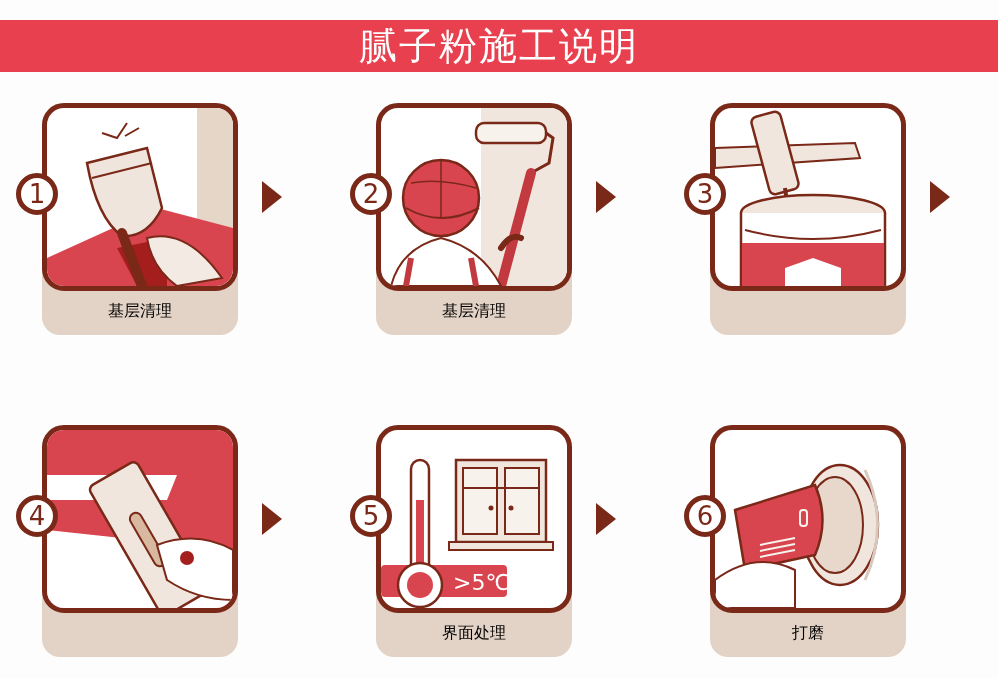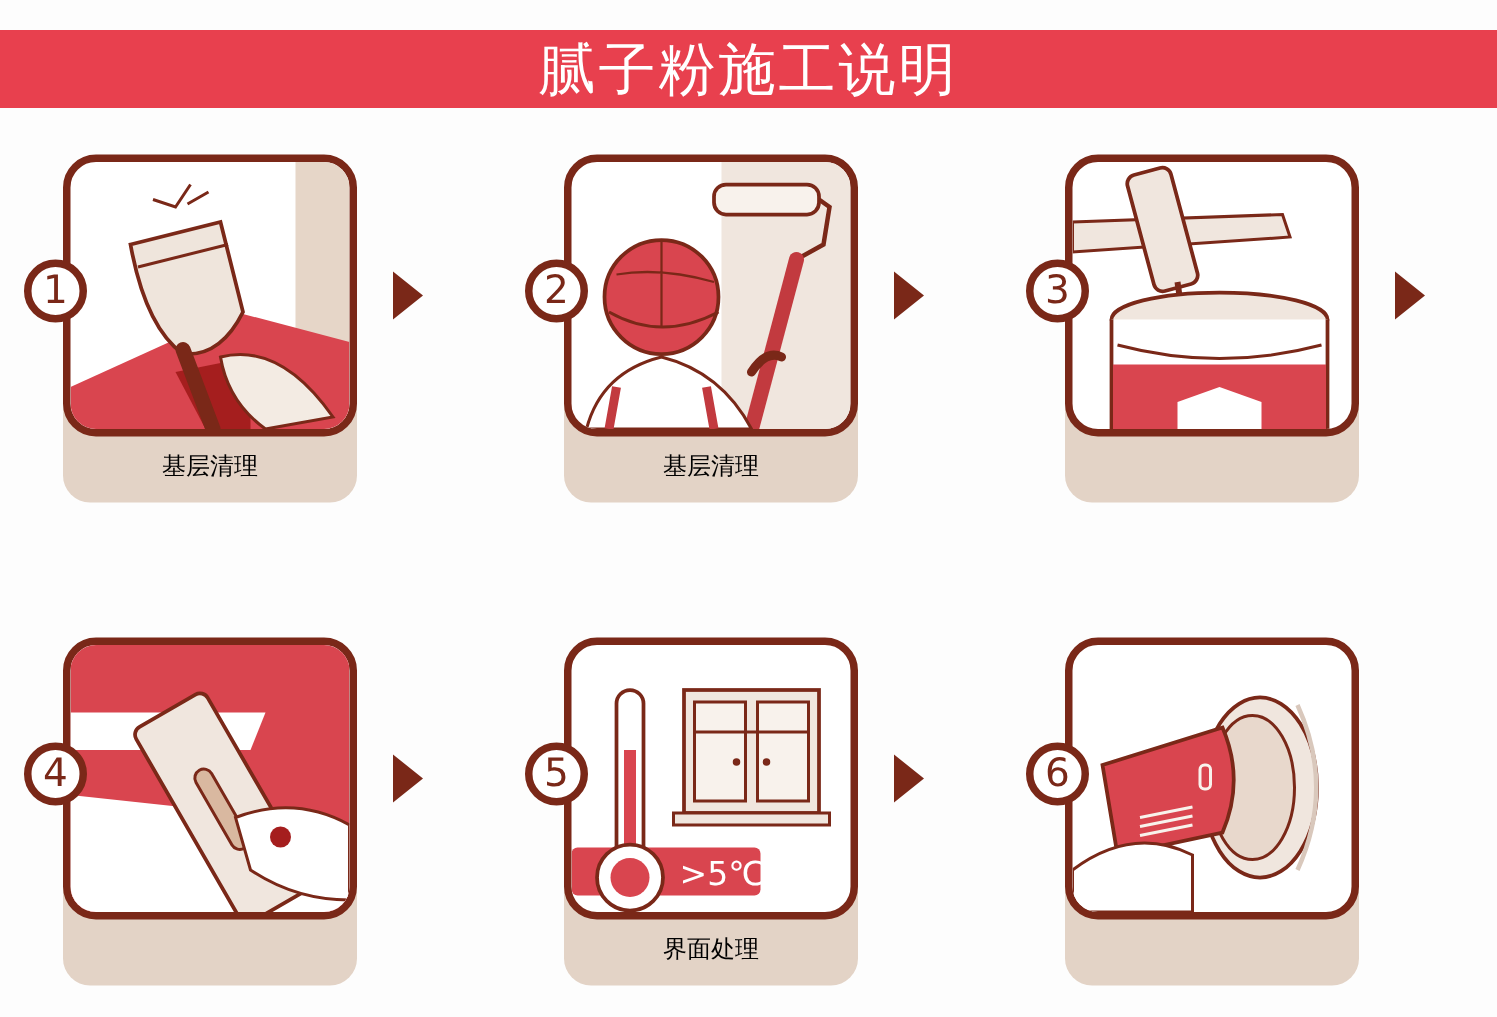--- a/index.html
+++ b/index.html
@@ -127,13 +127,14 @@
       <ellipse cx="125" cy="95" rx="38" ry="60" fill="#F0E6DE" stroke="#7A2818" stroke-width="2.5"></ellipse>
       <ellipse cx="120" cy="95" rx="28" ry="48" fill="#E8D8CC" stroke="#7A2818" stroke-width="2"></ellipse>
       <path d="M150,40 Q175,95 150,150" stroke="#D9C8BC" stroke-width="3" fill="none"></path>
       <path d="M20,80 L100,55 Q115,90 100,125 L30,140 Z" fill="#D9454F" stroke="#7A2818" stroke-width="2.5"></path>
       <path d="M45,115 L80,108 M45,121 L80,114 M45,127 L80,120" stroke="#F8F2EC" stroke-width="2"></path>
       <rect x="85" y="80" width="7" height="16" rx="3" fill="none" stroke="#F8F2EC" stroke-width="2"></rect>
       <path d="M0,150 Q40,120 80,140 L80,178 L0,178 Z" fill="#fff" stroke="#7A2818" stroke-width="2"></path>
     </svg>
   </div>
   <div class="num">6</div>
+  <div class="label">打磨</div>
 </div>
 
 </body></html>

